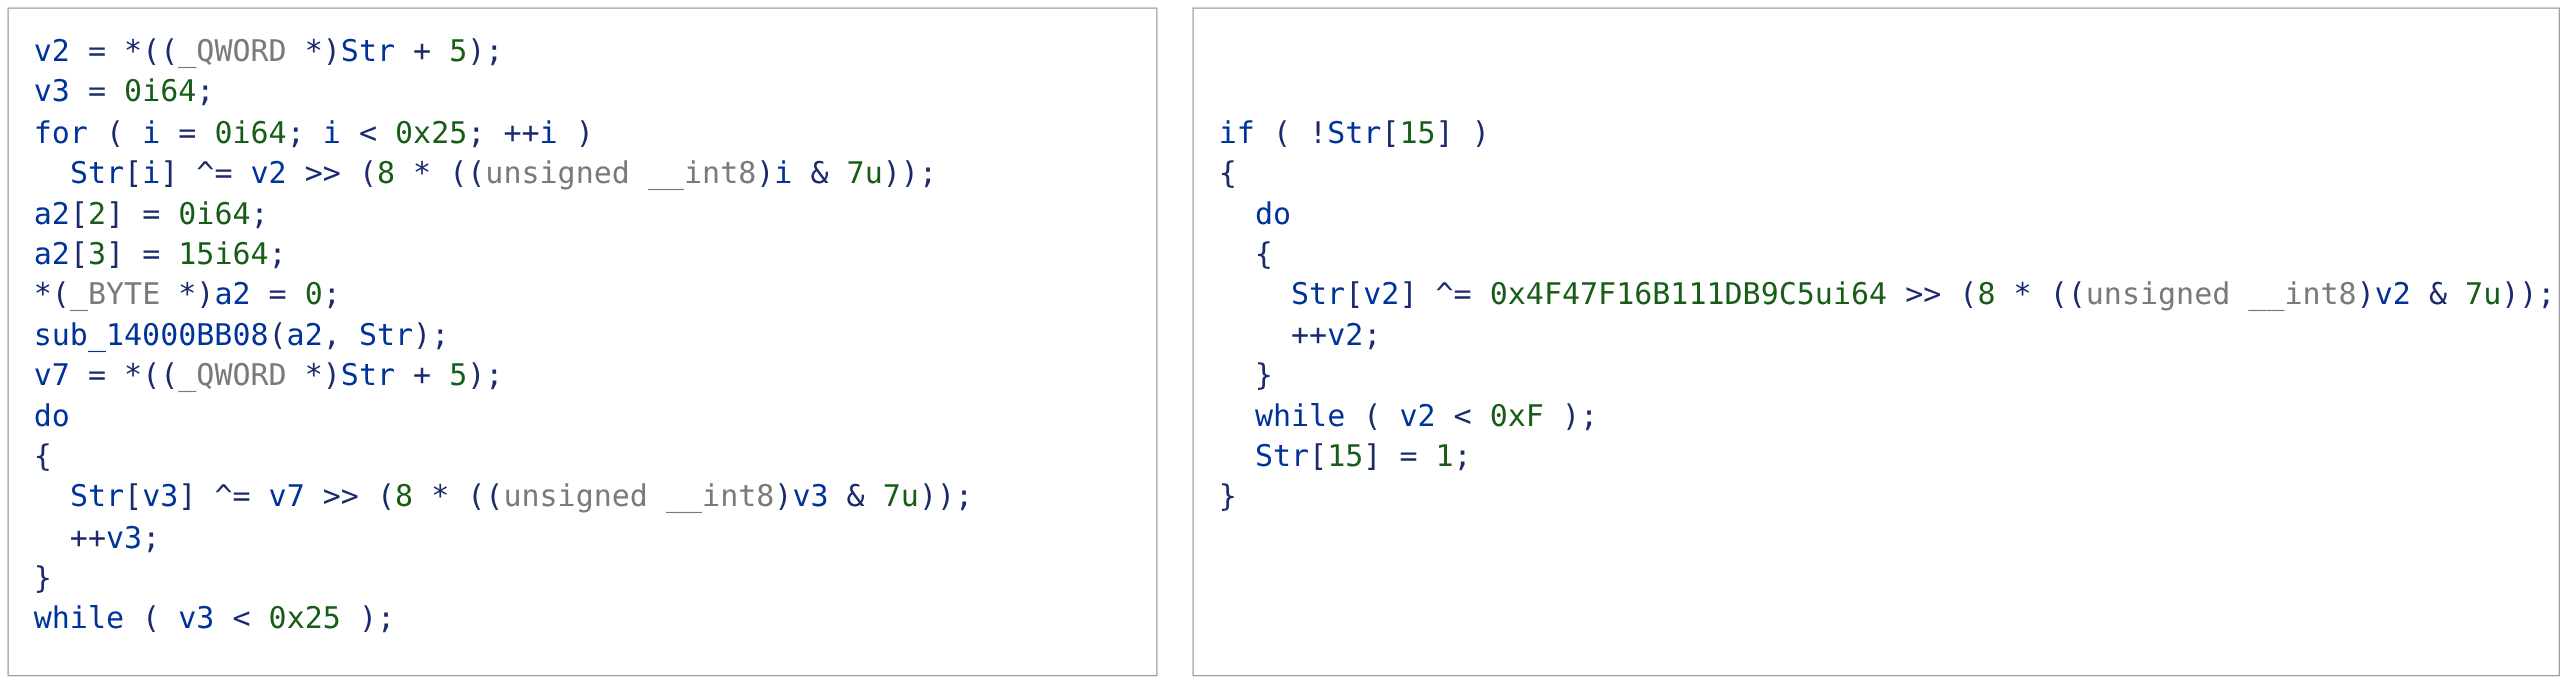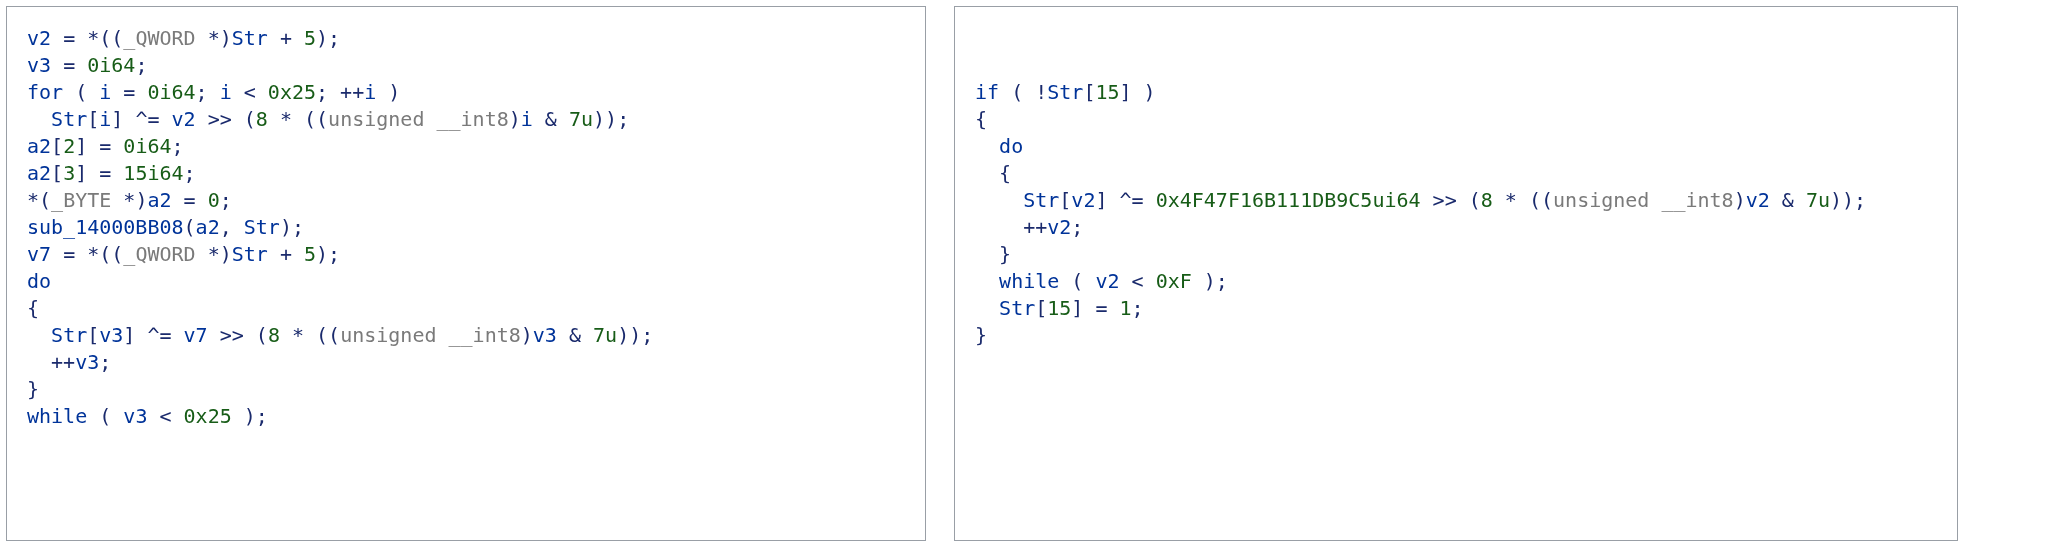--- a/index.html
+++ b/index.html
@@ -15,25 +15,25 @@
     box-sizing: border-box;
   }
   .codebox {
     border: 1px solid #999fa6;
     padding: 18px 20px;
     flex: 0 0 auto;
     box-sizing: border-box;
     background: #ffffff;
   }
   .box-left  { width: 920px;  min-height: 535px; }
-  .box-right { width: 1004px; min-height: 535px; }
+  .box-right { width: 1094px; min-height: 535px; }
   pre.code {
     margin: 0;
     font-family: Consolas, "DejaVu Sans Mono", Menlo, monospace;
-    font-size: 20px;
+    font-size: 24px;
     line-height: 1.35;
     white-space: pre;
     color: #1a2a6c;
   }
   .t-kw   { color: #003399; }  
   .t-num  { color: #175c17; }  
   .t-id   { color: #003399; }  
   .t-type { color: #7a7a7a; }  
   .t-op   { color: #1a2a6c; }  
   .t-fn   { color: #003399; }

